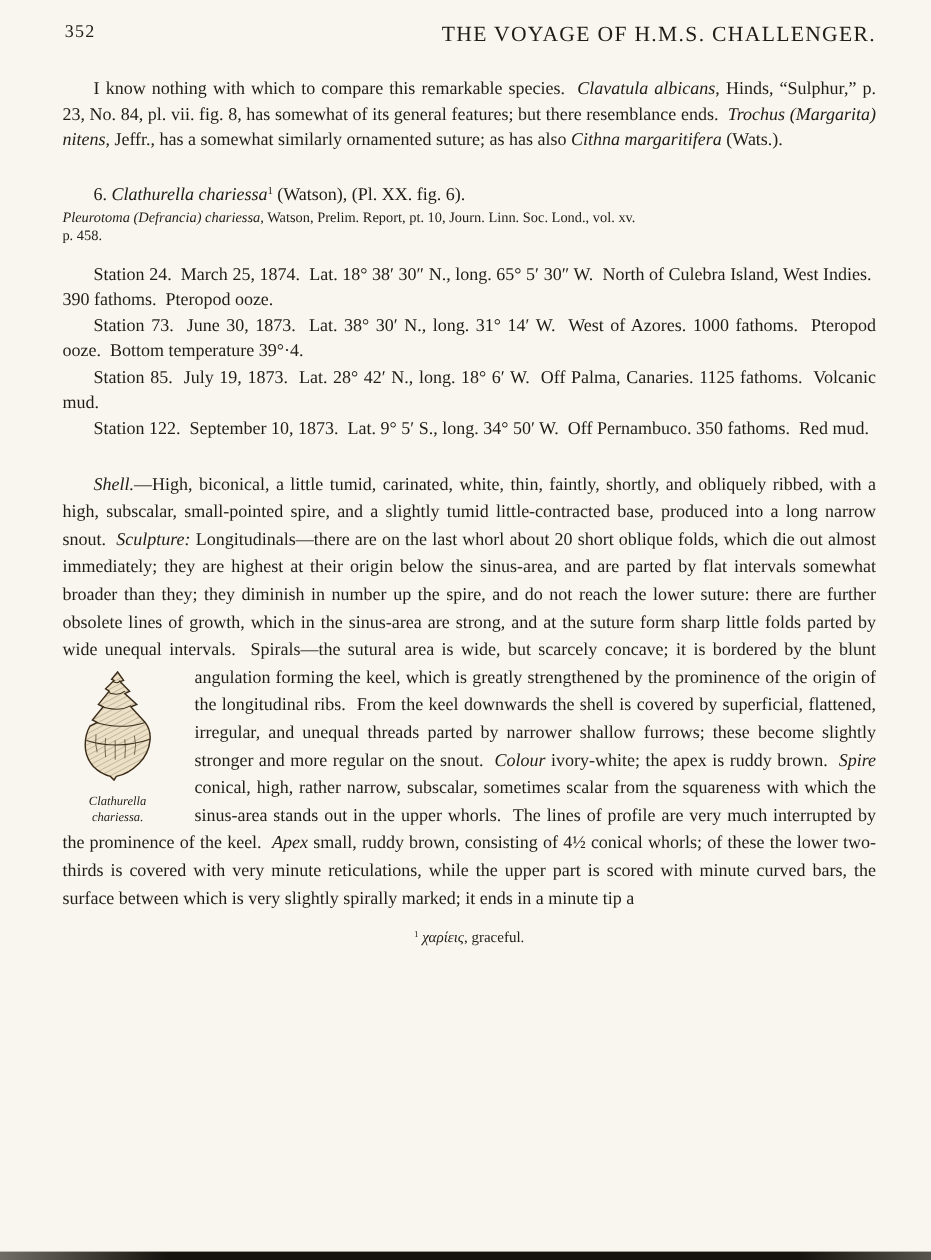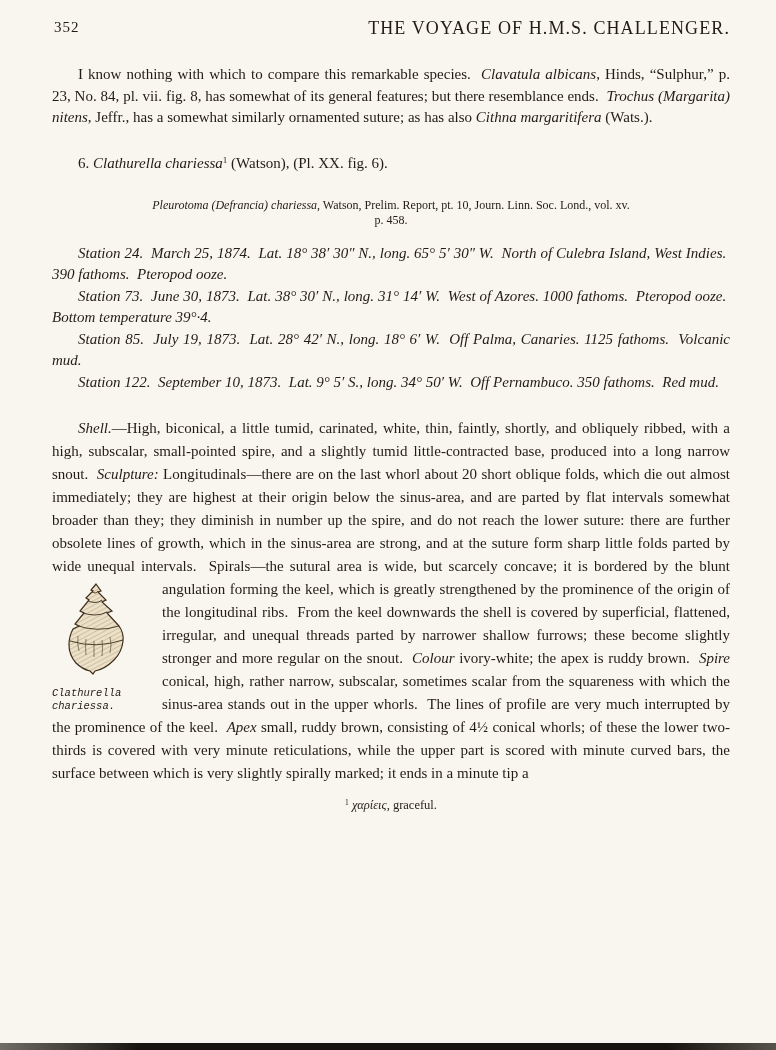--- a/index.html
+++ b/index.html
@@ -17,32 +17,32 @@
     padding: 18px 46px 0 52px;
   }
   .page-header { position: relative; height: 20px; margin-bottom: 26px; }
   .page-number { position: absolute; left: 2px; top: 1px; font-size: 15px; letter-spacing: 1px; }
   .running-title { display: block; text-align: right; font-size: 18px; letter-spacing: 1.1px; }
 
   .para { margin: 0; font-size: 15px; line-height: 21.5px; text-align: justify; }
   .indent { text-indent: 26px; }
 
   .species-heading { margin: 24px 0 0 0; font-size: 15px; line-height: 20px; text-indent: 26px; }
-  .citation { margin-top: 25px; font-size: 12px; line-height: 15.5px; text-align: center; }
+  .citation { margin-top: 1px; font-size: 12px; line-height: 15.5px; text-align: left; }
 
-  .stations { margin-top: 14px; font-style: italic; }
+  .stations { margin-top: 14px; }
 
   .description { margin-top: 24px; font-size: 15px; line-height: 23px; text-align: justify; text-indent: 26px; }
 
   .figure-float {
     float: left;
     width: 92px;
     margin: 3px 18px 2px 0;
     text-indent: 0;
-    font-family: Liberation Mono, monospace;
+    text-align: center;
   }
   .figure-caption { display: block; font-size: 10.5px; line-height: 12.5px; font-style: italic; margin-top: 2px; }
 
   .footnote { margin-top: 12px; text-align: center; font-size: 12.5px; line-height: 16px; }
 
   .it { font-style: italic; }
   sup { font-size: 60%; line-height: 0; position: relative; top: -0.55em; vertical-align: baseline; }
 
   .shell-outline { fill: var(--figure-fill, #ece0c6); stroke: var(--figure-line, #3c2c1a); stroke-width: 1.2; }
   .shell-detail { fill: none; stroke: var(--figure-line, #3c2c1a); stroke-width: 0.9; }

